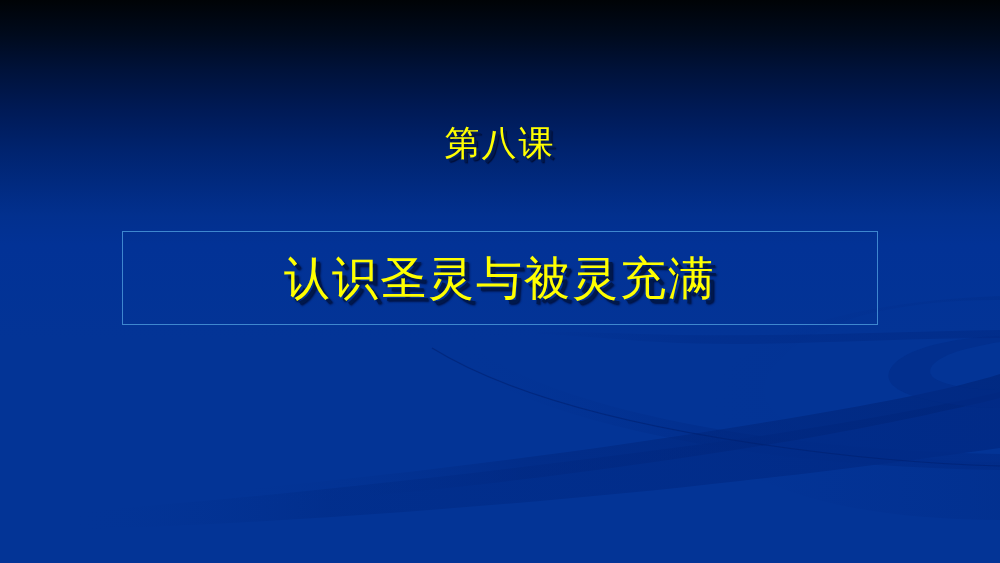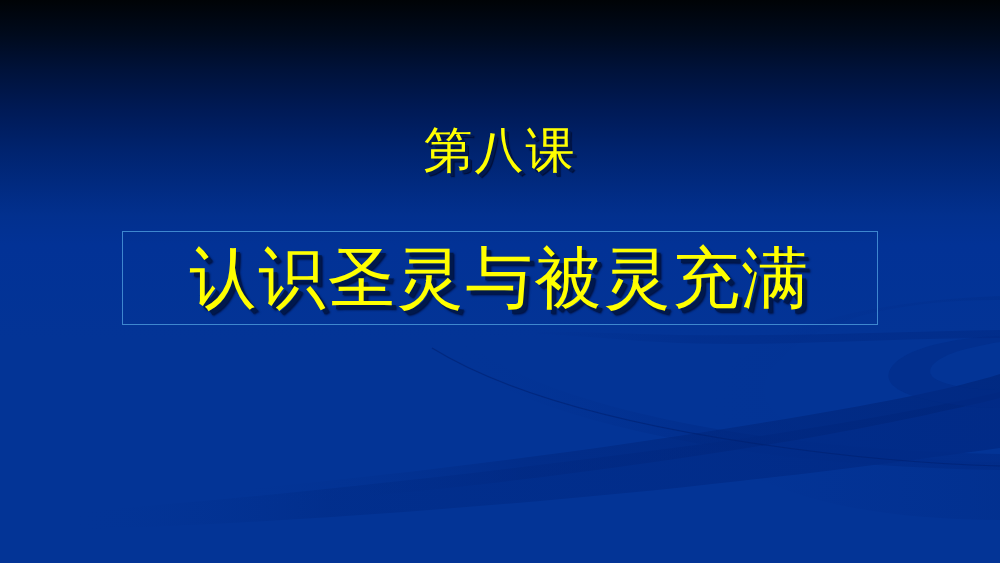--- a/index.html
+++ b/index.html
@@ -41,21 +41,21 @@
   }
 
   
   #lesson-number {
     position: absolute;
     left: 0;
     top: 126px;
     width: 1000px;
     text-align: center;
     color: #ffff00;
-    font-size: 49px;
+    font-size: 35px;
     line-height: 1.0;
     font-weight: 400;
     letter-spacing: 2px;
     white-space: nowrap;
     text-shadow:
       3px 3px 0 #00194f,
       4px 4px 1px rgba(0,10,45,0.85);
   }
 
   
@@ -73,21 +73,21 @@
   #main-title {
     position: absolute;
     left: 0;
     top: 0;
     width: 100%;
     height: 100%;
     display: flex;
     align-items: center;
     justify-content: center;
     color: #ffff00;
-    font-size: 67px;
+    font-size: 46px;
     line-height: 1.0;
     font-weight: 400;
     letter-spacing: 2px;
     white-space: nowrap;
     text-shadow:
       4px 4px 0 #00184c,
       5px 5px 2px rgba(0,8,40,0.8);
   }
 </style>
 </head>

